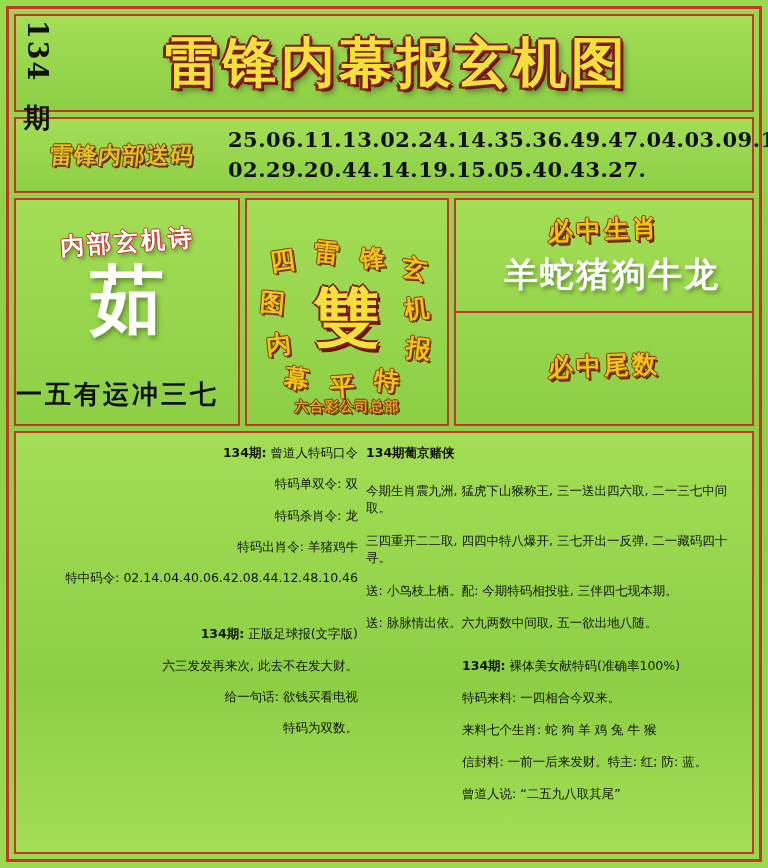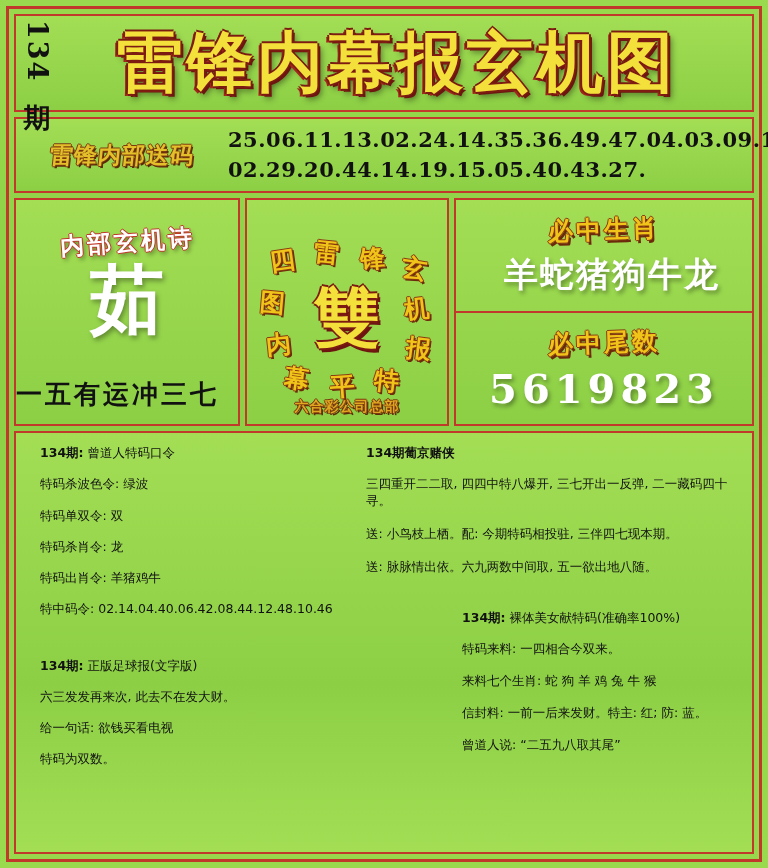--- a/index.html
+++ b/index.html
@@ -40,21 +40,21 @@
     font-family:"DejaVu Serif","Liberation Serif",serif;
     font-weight:bold;
     font-size:27px;
     color:#111;
     letter-spacing:2px;
     line-height:1;
   }
   .big-title{
     font-family:"DejaVu Serif","Liberation Serif",serif;
     font-weight:bold;
-    font-size:66px;
+    font-size:54px;
     letter-spacing:4px;
     color:#f3e03a;
     text-shadow:
       -2px 0 #7b1b12, 2px 0 #7b1b12, 0 -2px #7b1b12, 0 2px #7b1b12,
       -3px 2px #a3261a, 3px 3px 0 #6d1510, 4px 5px 6px rgba(0,0,0,.45);
     padding-left:26px;
   }
 
   
   .codes{
@@ -201,28 +201,28 @@
     border:2px solid #c0392b;
     box-sizing:border-box;
     background:linear-gradient(180deg,#a3de55 0%,#8ccf45 60%,#a3de55 100%);
     position:relative;
     padding:12px 10px 6px 10px;
     display:flex;
     font-size:12.5px;
     color:#111;
     font-family:"DejaVu Sans","Liberation Sans",sans-serif;
   }
-  .col-l{flex:0 0 318px;padding-left:14px;}
+  .col-l{flex:0 0 318px;padding-left:14px;text-align:right;}
   .col-r{flex:1;padding-left:8px;}
   .ln{margin-bottom:15px;line-height:1.3;}
   .ln b{font-weight:bold;}
-  .sec-head{font-weight:bold;margin-bottom:14px;}
+  .sec-head{font-weight:bold;margin-bottom:21px;}
   .ln-r{margin-bottom:16px;line-height:1.35;}
   .blk2{margin-top:40px;}
-  .rblk2{margin-top:34px;padding-left:96px;}
+  .rblk2{margin-top:26px;padding-left:96px;}
   .rblk2 .ln-r{margin-bottom:15px;}
 </style>
 </head>
 <body>
 
 <div class="page">
   <div class="outer">
 
     <div class="header">
       <div class="issue-vert">134期</div>
@@ -264,36 +264,31 @@
         <div class="mid-bottom">六合彩公司总部</div>
       </div>
 
       <div class="panel p-right">
         <div class="r-top">
           <div class="r-head">必中生肖</div>
           <div class="r-zodiac">羊蛇猪狗牛龙</div>
         </div>
         <div class="r-bot">
           <div class="r-head">必中尾数</div>
-          <div class="r-nums">5619823</div>
         </div>
       </div>
 
     </div>
 
     <div class="bottom">
 
       <div class="col-l">
         <div class="ln">
           <b>134期:</b>
           <span>曾道人特码口令</span>
-        </div>
-        <div class="ln">
-          <span>特码杀波色令:</span>
-          <span>绿波</span>
         </div>
         <div class="ln">
           <span>特码单双令:</span>
           <span>双</span>
         </div>
         <div class="ln">
           <span>特码杀肖令:</span>
           <span>龙</span>
         </div>
         <div class="ln">
@@ -311,20 +306,21 @@
             <span>正版足球报(文字版)</span>
           </div>
           <div class="ln">六三发发再来次, 此去不在发大财。</div>
           <div class="ln">给一句话: 欲钱买看电视</div>
           <div class="ln">特码为双数。</div>
         </div>
       </div>
 
       <div class="col-r">
         <div class="sec-head">134期葡京赌侠</div>
+        <div class="ln-r">今期生肖震九洲, 猛虎下山猴称王, 三一送出四六取, 二一三七中间取。</div>
         <div class="ln-r">三四重开二二取, 四四中特八爆开, 三七开出一反弹, 二一藏码四十寻。</div>
         <div class="ln-r">送: 小鸟枝上栖。配: 今期特码相投驻, 三伴四七现本期。</div>
         <div class="ln-r">送: 脉脉情出依。六九两数中间取, 五一欲出地八随。</div>
 
         <div class="rblk2">
           <div class="ln-r">
             <b>134期:</b>
             <span>裸体美女献特码(准确率100%)</span>
           </div>
           <div class="ln-r">特码来料: 一四相合今双来。</div>

